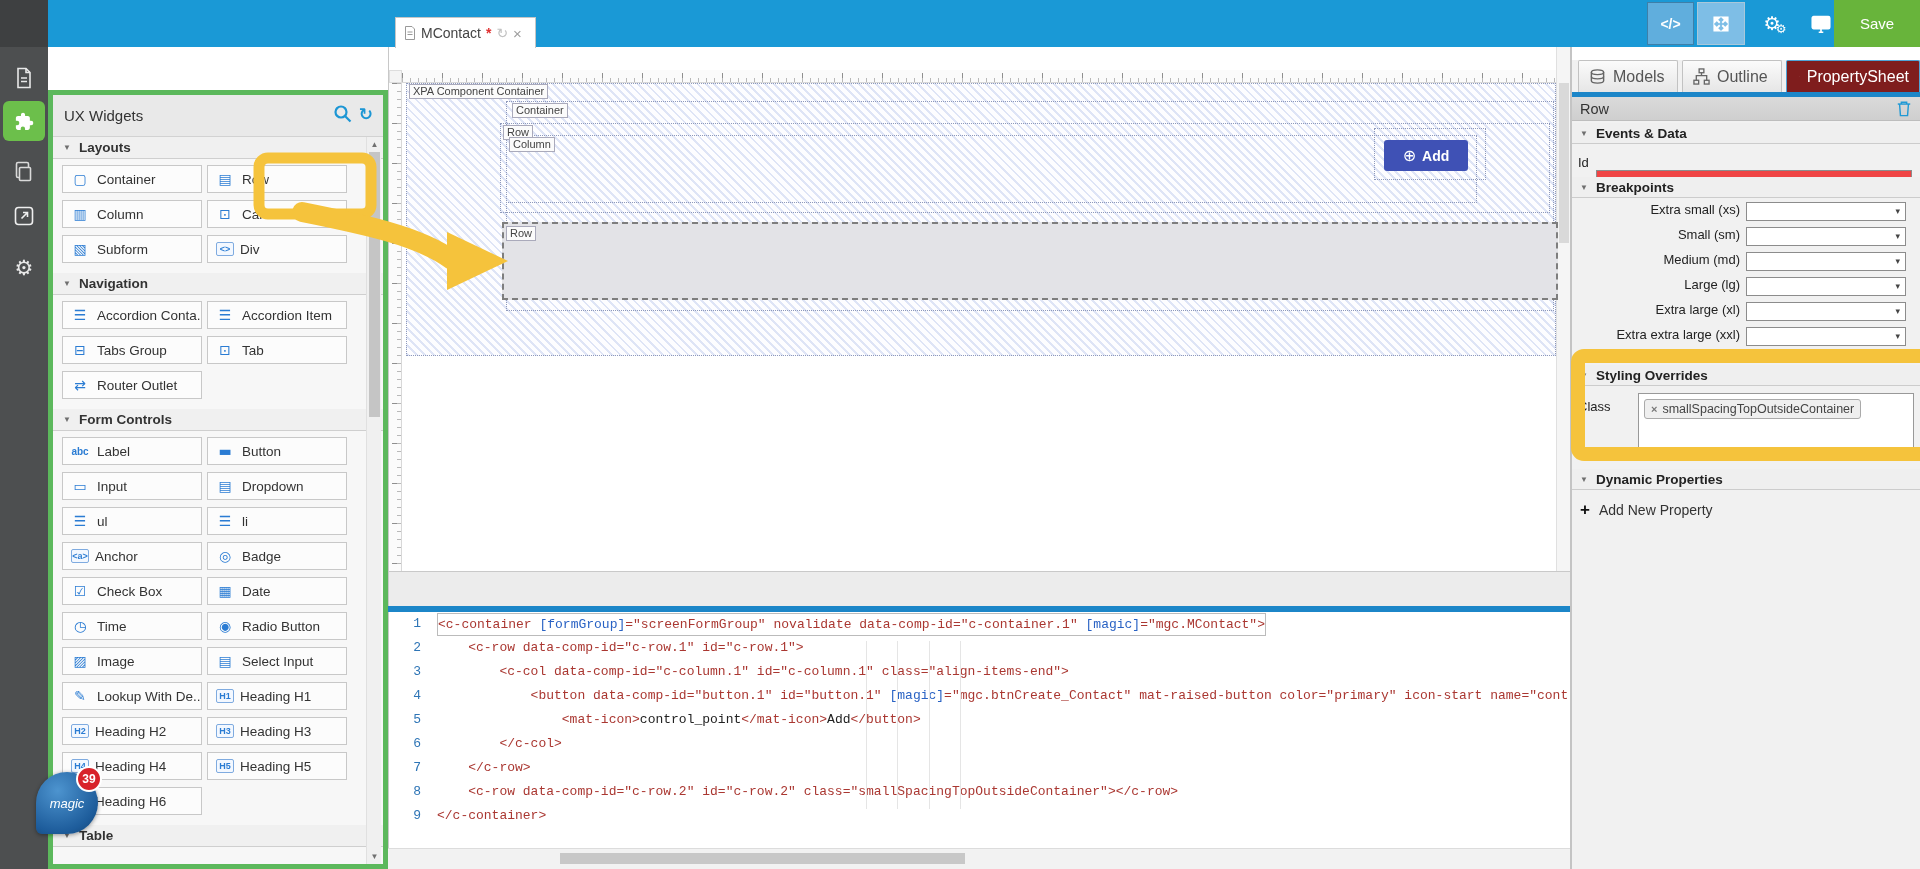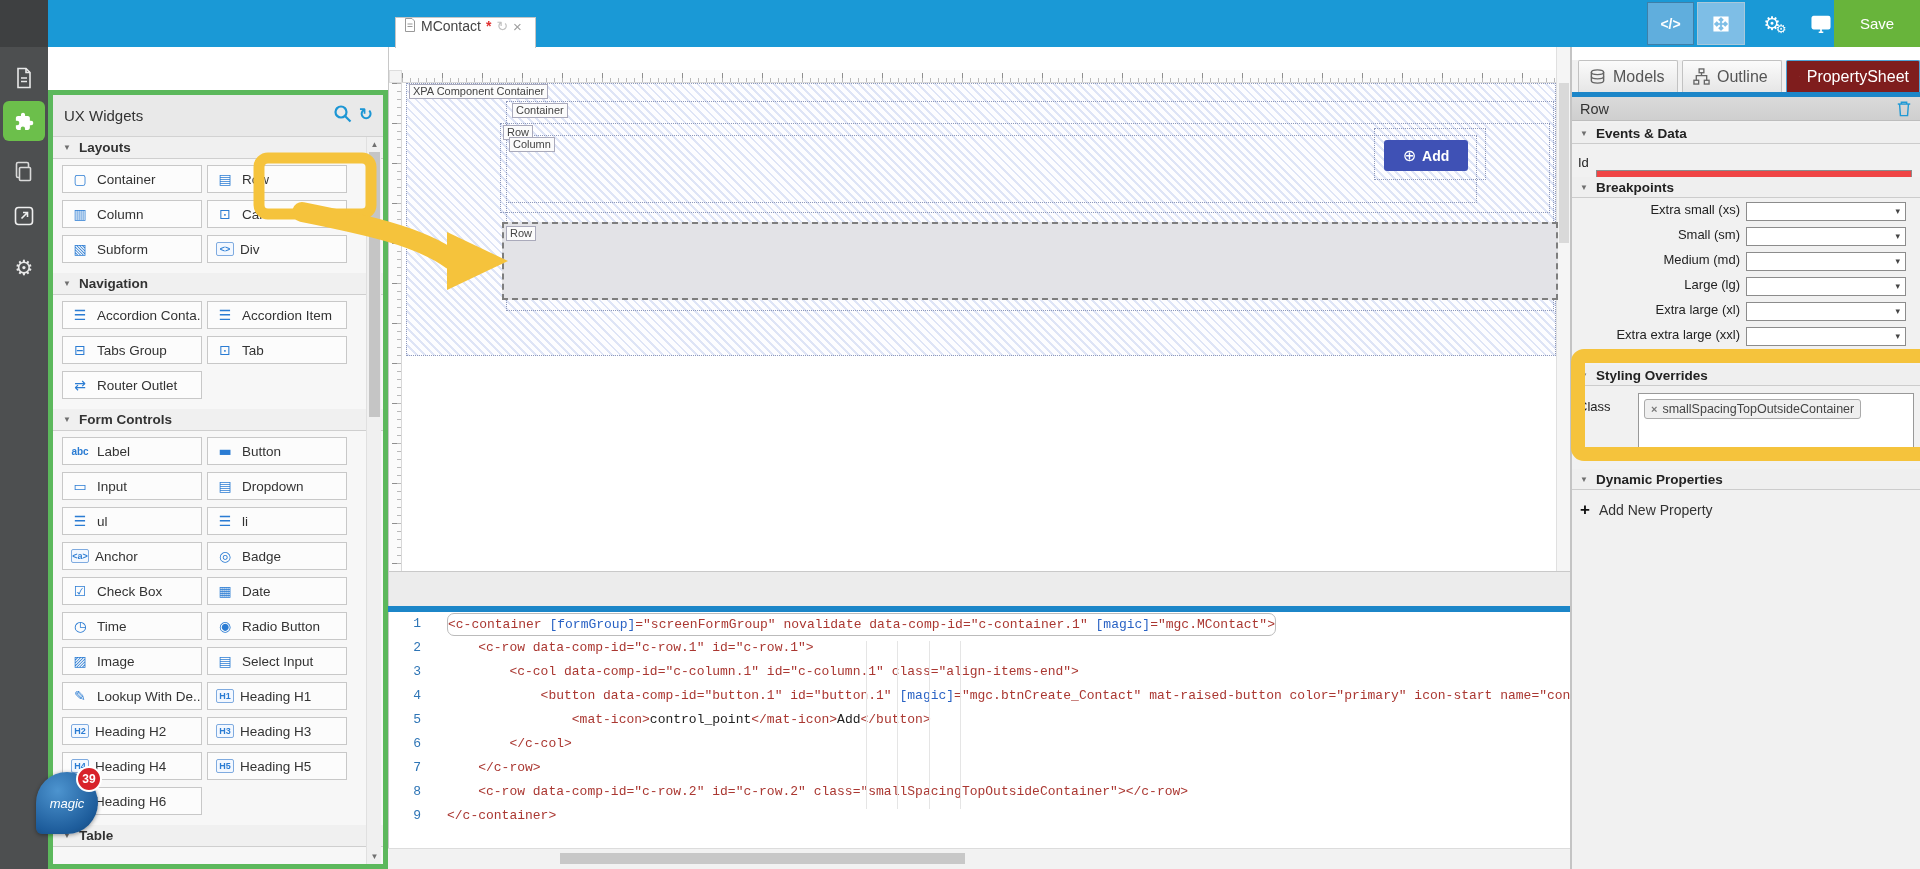--- a/index.html
+++ b/index.html
@@ -18,21 +18,21 @@
   
   .topbar{position:absolute;left:48px;top:0;width:1872px;height:47px;background:#1A99D6;z-index:5;}
   .brand{position:absolute;left:62px;top:0;height:47px;line-height:47px;color:#fff;font-size:15.5px;}
   .tb-btn{position:absolute;top:2px;height:43px;display:flex;align-items:center;justify-content:center;border:1px solid #3E7FA8;background:#60AEDD;color:#fff;z-index:6;}
   .tb-ico{position:absolute;top:0;height:47px;display:flex;align-items:center;justify-content:center;color:#fff;z-index:6;}
   .save-btn{position:absolute;right:0;top:0;width:86px;height:47px;background:#68B43B;color:#fff;border:none;
             font-size:15px;font-family:"Liberation Sans",sans-serif;z-index:6;}
 
   
   .doc-tab{position:absolute;left:395px;top:17px;width:141px;height:31px;background:#fff;border:1px solid #C6C6C6;border-bottom:none;
-           display:flex;gap:5px;padding:0 8px;z-index:7;font-size:14px;color:#444;}
+           display:flex;align-items:center;gap:5px;padding:0 8px;z-index:7;font-size:14px;color:#444;}
   .doc-dirty{color:#E03030;font-weight:bold;}
   .doc-refresh{color:#C2C2C2;font-family:"DejaVu Sans",sans-serif;font-size:14px;}
   .doc-close{color:#9E9E9E;font-size:15px;}
 
   
   .app-name-band{position:absolute;left:48px;top:47px;width:340px;height:43px;background:#FAFAFA;
                  line-height:43px;padding-left:17px;font-size:15px;color:#222;}
   .panel-frame{position:absolute;left:48px;top:90px;width:340px;height:779px;border:5px solid #5CB85C;background:#F7F7F7;z-index:2;}
   .uxw-bar{position:absolute;left:53px;top:95px;width:330px;height:42px;background:#E9E9E9;border-bottom:1px solid #D2D2D2;
            display:flex;align-items:center;padding-left:11px;font-size:15px;color:#333;z-index:3;}
@@ -80,21 +80,21 @@
   
   .ed-tabbar{position:absolute;left:388px;top:571px;width:1182px;height:35px;background:#ECECEC;border-top:1px solid #C9C9C9;border-left:1px solid #C8C8C8;z-index:4;}
   .ed-tab{position:absolute;top:5px;height:30px;display:flex;align-items:center;gap:7px;padding:0 12px;font-size:14px;color:#555;
           background:linear-gradient(#FAFAFA,#E2E2E2);border:1px solid #C2C2C2;border-bottom:none;}
   .ed-tab.active{background:#4BA0D3;color:#fff;border-color:#4BA0D3;}
   .lp-logs{position:absolute;top:7px;height:26px;display:flex;align-items:center;gap:7px;padding:0 12px;font-size:14px;color:#666;background:#F4F4F4;border:1px solid #BFBFBF;}
   .ed-blueline{position:absolute;left:388px;top:606px;width:1182px;height:6px;background:#1C86C8;z-index:4;}
   .code-area{position:absolute;left:388px;top:612px;width:1182px;height:236px;background:#fff;overflow:hidden;z-index:3;border-left:1px solid #C8C8C8;}
   .code-line{height:24px;line-height:24px;white-space:pre;display:flex;}
   .code-line .ln{width:44px;flex:none;text-align:right;padding-right:12px;color:#2E75B6;font-family:"Liberation Mono",monospace;font-size:13px;}
-  .code-line .ct{font-family:"Liberation Mono",monospace;font-size:13px;margin-left:14px;border-radius:7px;}
+  .code-line .ct{font-family:"Liberation Mono",monospace;font-size:13px;margin-left:4px;}
   .code-line.cur .ct{border:1px solid #BBB;margin-top:1px;line-height:21px;}
   .tok-r{color:#AA3731;} .tok-b{color:#2962C4;} .tok-t{color:#222;}
   .guide{position:absolute;width:1px;background:#E5E5E5;top:29px;height:168px;z-index:1;}
   .ed-hscroll{position:absolute;left:388px;top:848px;width:1182px;height:21px;background:#F2F2F2;border-top:1px solid #DCDCDC;z-index:4;}
   .ed-hthumb{position:absolute;left:172px;top:4px;width:405px;height:11px;background:#C8C8C8;}
 
   
   .rp-divider{position:absolute;left:1570px;top:47px;width:2px;height:822px;background:#C4C4C4;}
   .rp{position:absolute;left:1572px;top:47px;width:348px;height:822px;background:#F1F1F1;}
   .rp-topwhite{position:absolute;left:0;top:0;width:348px;height:13px;background:#fff;}

